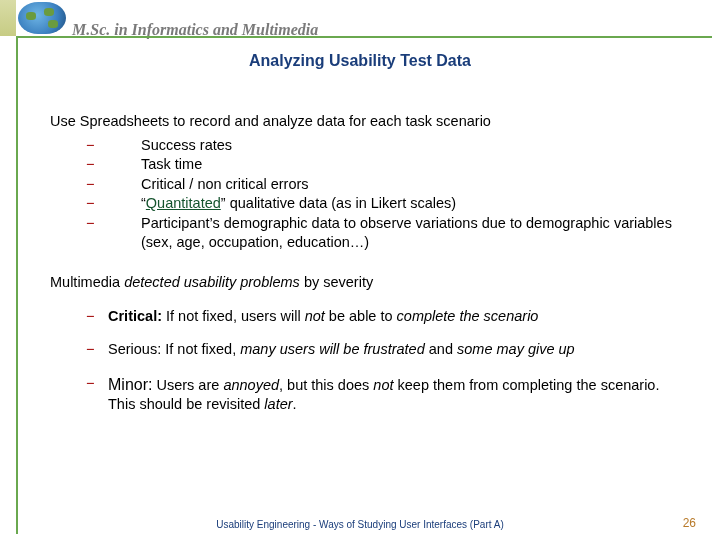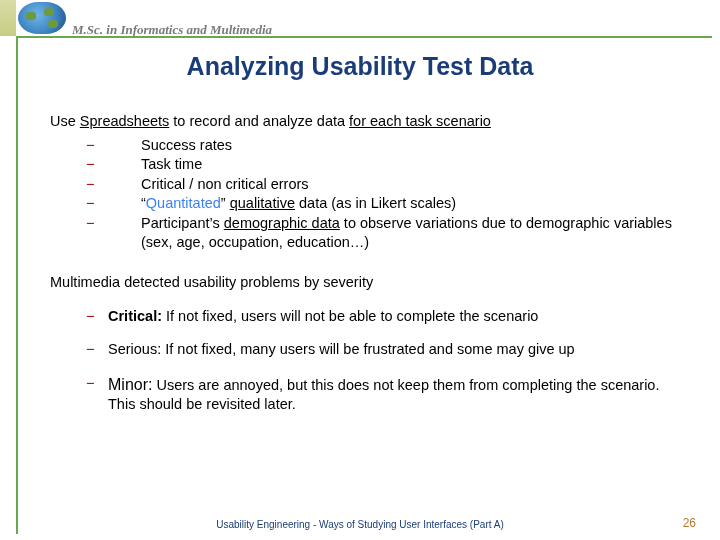--- a/index.html
+++ b/index.html
@@ -44,21 +44,21 @@
     left: 8px; top: 10px;
     width: 10px; height: 8px;
     background: #6a9b3f;
     border-radius: 40%;
     box-shadow: 18px -4px 0 0 #6a9b3f, 22px 8px 0 0 #6a9b3f;
   }
   .program {
     font-family: Georgia, 'Times New Roman', serif;
     font-style: italic;
     font-weight: bold;
-    font-size: 13px;
+    font-size: 16px;
     color: #7a7a7a;
     text-shadow: 0 1px 0 rgba(255,255,255,.6);
     margin-top: 23px;
   }
   .hr-line {
     position: absolute;
     left: 18px;
     right: 8px;
     top: 36px;
     height: 2px;
@@ -72,21 +72,21 @@
     width: 2px;
     background: #6aa84f;
   }
   .title {
     position: absolute;
     top: 52px;
     left: 24px;
     right: 24px;
     text-align: center;
     font-weight: bold;
-    font-size: 25px;
+    font-size: 16px;
     color: #1a3d7a;
   }
   .content {
     position: absolute;
     left: 50px;
     right: 30px;
     top: 112px;
     font-size: 14.5px;
     color: #000;
     line-height: 1.35;
@@ -109,23 +109,23 @@
   .sev-row {
     display: flex;
     margin-bottom: 14px;
   }
   .sev-row .dash {
     width: 22px;
     color: #a00000;
     flex-shrink: 0;
   }
   .sev-row .txt { flex: 1; }
-  .red { color: #3b82f6; }
-  .ul { text-decoration: underline; }
-  .it { }
+  .red { color: #14532d; text-decoration: underline; }
+  .ul { }
+  .it { font-style: italic; }
   .b { font-weight: bold; }
   .footer {
     position: absolute;
     left: 24px;
     right: 24px;
     bottom: 10px;
     font-size: 10px;
     color: #1a3d7a;
     text-align: center;
   }

